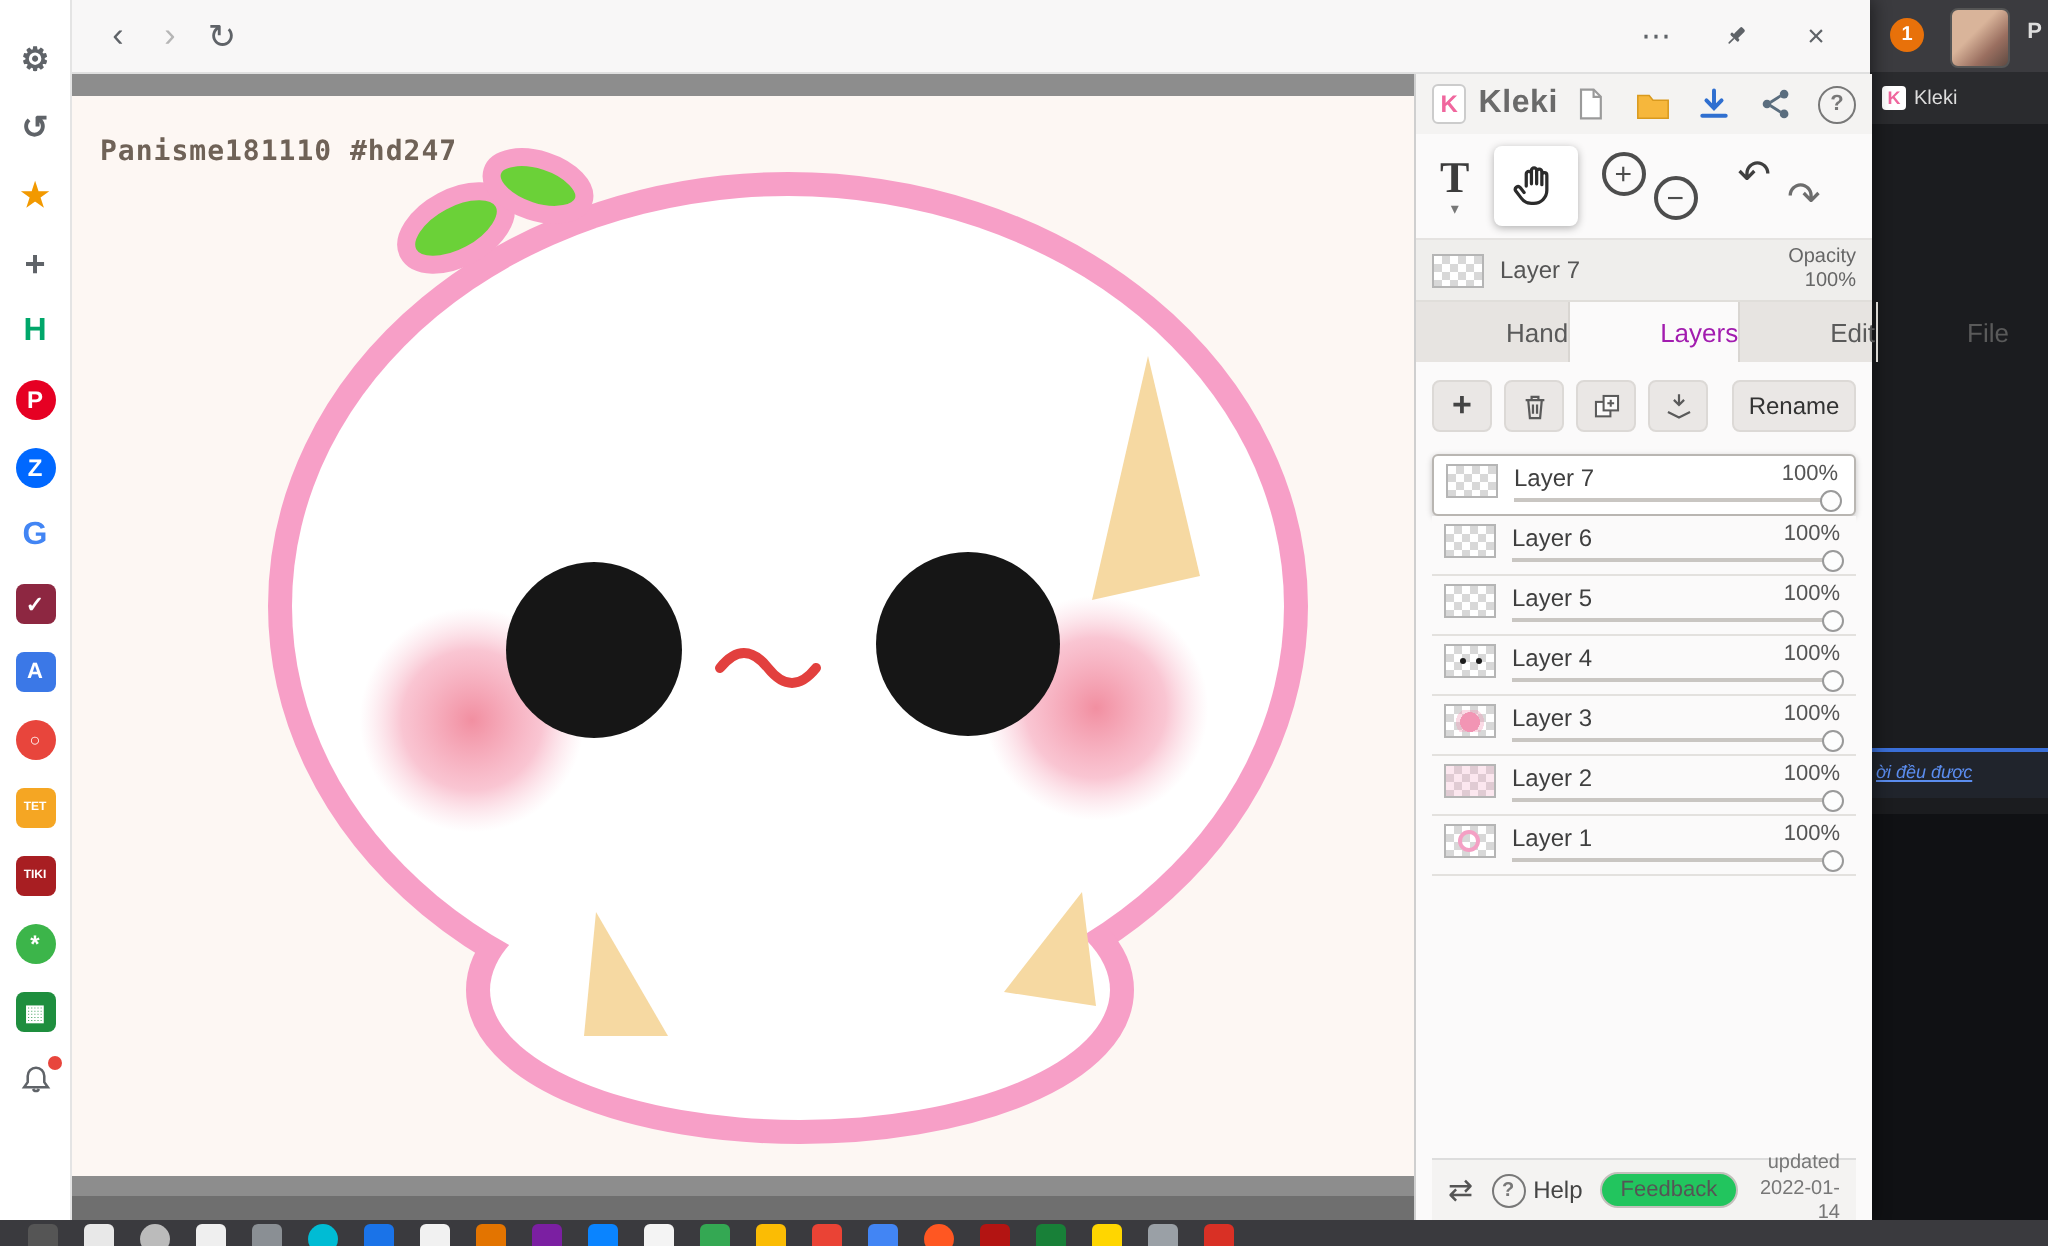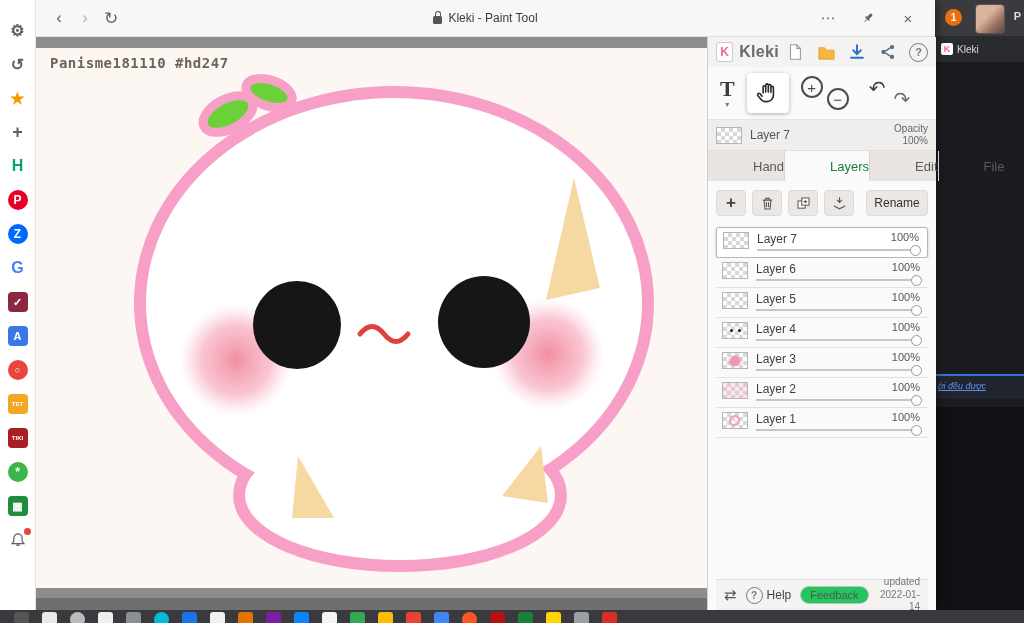--- a/index.html
+++ b/index.html
@@ -26,21 +26,21 @@
   .lock:before{content:"";position:absolute;top:-5px;left:1.5px;width:6px;height:6px;border:1.5px solid #555;border-bottom:none;border-radius:3px 3px 0 0;box-sizing:border-box;}
   .bar-right{margin-left:auto;display:flex;align-items:center;gap:14px;padding-right:4px;}
   .bar-right .nav-btn{font-size:15px;}
 
   .browser-content{flex:1;display:flex;min-height:0;}
 
   
   .canvas-wrap{width:671px;background:#8d8d8d;position:relative;flex:0 0 auto;}
   .canvas{position:absolute;left:0;top:11px;width:671px;height:540px;background:#fdf7f3;overflow:hidden;}
   .canvas-bottom{position:absolute;left:0;bottom:0;width:100%;height:12px;background:#6f6f6f;}
-  .watermark{position:absolute;left:14px;top:7px;font-family:"DejaVu Sans Mono",monospace;font-weight:bold;font-size:14px;color:#6f6257;letter-spacing:.5px;z-index:2;}
+  .watermark{position:absolute;left:14px;top:20px;font-family:"DejaVu Sans Mono",monospace;font-weight:bold;font-size:14px;color:#6f6257;letter-spacing:.5px;z-index:2;}
   .canvas svg{position:absolute;inset:0;}
 
   
   .right-panel{width:228px;background:#f4f3f2;border-left:1px solid #cfcfcf;display:flex;flex-direction:column;flex:0 0 auto;min-height:0;}
   .panel-header{height:30px;display:flex;align-items:center;padding:0 8px;gap:6px;flex:0 0 auto;}
   .brand-logo{width:18px;height:18px;border:1px solid #ccc;border-radius:3px;background:#fff;display:flex;align-items:center;justify-content:center;font-weight:bold;font-size:12px;color:#f0679e;}
   .brand-name{font-size:16px;color:#6a6a6a;font-weight:bold;letter-spacing:.3px;}
   .header-icons{margin-left:auto;display:flex;align-items:center;gap:11px;}
   .hicon{width:20px;height:20px;display:flex;align-items:center;justify-content:center;}
   .help-circle{width:17px;height:17px;border:1.5px solid #787878;border-radius:50%;color:#787878;font-size:11px;font-weight:bold;display:flex;align-items:center;justify-content:center;}
@@ -58,21 +58,21 @@
   .redo{margin-left:-4px;margin-top:12px;color:#6d6d6d;}
 
   .layer-bar{height:30px;background:#efeeec;border-bottom:1px solid #e0deda;display:flex;align-items:center;padding:0 8px;gap:8px;flex:0 0 auto;}
   .thumb{width:26px;height:17px;border:1px solid #b5b5b5;box-sizing:border-box;background-color:#fff;background-image:conic-gradient(#d8d8d8 25%,#fff 0 50%,#d8d8d8 0 75%,#fff 0);background-size:8px 8px;position:relative;flex:0 0 auto;}
   .layer-bar-name{font-size:12px;color:#555;}
   .opacity-block{margin-left:auto;text-align:right;font-size:10px;color:#666;line-height:1.25;}
 
   .tabs{height:30px;display:flex;background:#e7e4e1;flex:0 0 auto;}
   .tab{flex:1;display:flex;align-items:center;justify-content:center;font-size:13px;color:#5a5a5a;border-right:1px solid #d9d6d2;padding-left:45px;}
   .tab:last-child{border-right:none;}
-  .tab.active{background:#fbfafa;color:#15803d;}
+  .tab.active{background:#fbfafa;color:#a21caf;}
 
   .panel-body{flex:1;background:#fbfafa;display:flex;flex-direction:column;padding:9px 8px 0;min-height:0;}
   .layer-actions{display:flex;gap:6px;align-items:center;margin-bottom:11px;}
   .act-btn{height:26px;min-width:30px;background:#eae7e5;border:1px solid #dcd9d6;border-radius:4px;display:flex;align-items:center;justify-content:center;color:#555;box-sizing:border-box;}
   .act-btn.plus{font-size:17px;font-weight:bold;color:#444;}
   .act-btn.rename{padding:0 10px;font-size:12px;color:#333;margin-left:6px;}
 
   .blending-row{display:flex;align-items:center;gap:8px;margin-bottom:10px;font-size:13px;color:#3f3f3f;}
   .selectbox{background:#fff;border:1px solid #8f8f8f;border-radius:2px;height:22px;padding:0 22px 0 8px;font-size:13px;color:#1e1e1e;display:flex;align-items:center;position:relative;min-width:80px;}
   .selectbox:after{content:"▾";position:absolute;right:5px;top:3px;font-size:11px;color:#444;}
@@ -140,24 +140,20 @@
         </svg>
       <span class="bell-dot"></span>
     </span>
   </div>
 
   <div class="browser">
     <div class="browser-bar">
       <span class="nav-btn">‹</span>
       <span class="nav-btn dim">›</span>
       <span class="nav-btn">↻</span>
-      <span class="title-center">
-        <span class="lock"></span>
-        <span>Kleki - Paint Tool</span>
-      </span>
       <span class="bar-right">
         <span class="nav-btn">⋯</span>
         <span class="nav-btn">
           <svg width="14" height="14" viewBox="0 0 16 16">
               <g transform="rotate(45 8 8)" fill="#5f6368">
                 <rect x="6.3" y="2" width="3.4" height="6.5" rx="1"></rect>
                 <rect x="4.8" y="8" width="6.4" height="1.8" rx=".9"></rect>
                 <rect x="7.6" y="9.8" width=".9" height="4.2" rx=".45"></rect>
               </g>
             </svg>

